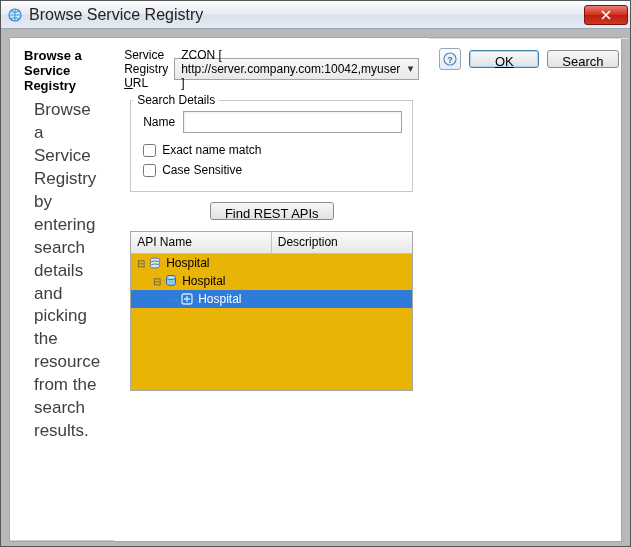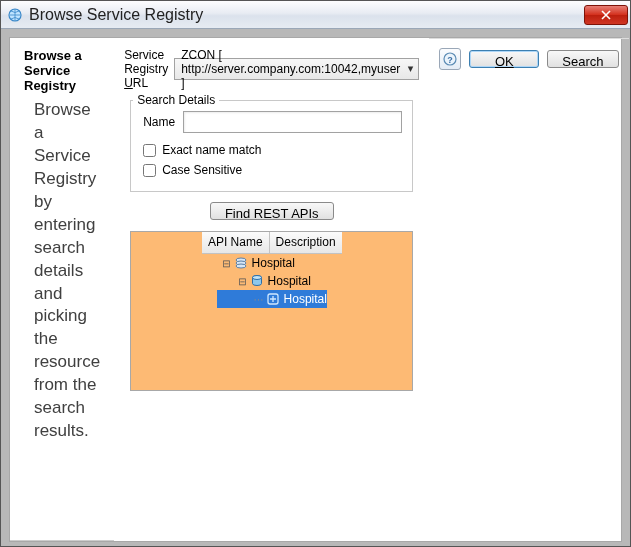--- a/index.html
+++ b/index.html
@@ -107,24 +107,23 @@
     line-height:22px;
   }
   .btn:focus, .btn.primary {
     border-color:#3c7fb1;
     box-shadow:0 0 0 1px #add6f7 inset;
   }
   .table-wrap {
     margin:0 6px 8px 6px;
     border:1px solid #a8a8a8;
     height:160px;
-    background:#fdba74;
+    background:#eab308;
     display:flex; flex-direction:column;
     overflow:hidden;
-    align-items:center;
   }
   .thead {
     display:flex; height:22px;
     background:linear-gradient(to bottom,#fbfbfb,#e7e7e7);
     border-bottom:1px solid #c2c2c2;
   }
   .th {
     padding:3px 6px; font-size:12px;
     border-right:1px solid #c2c2c2;
   }

